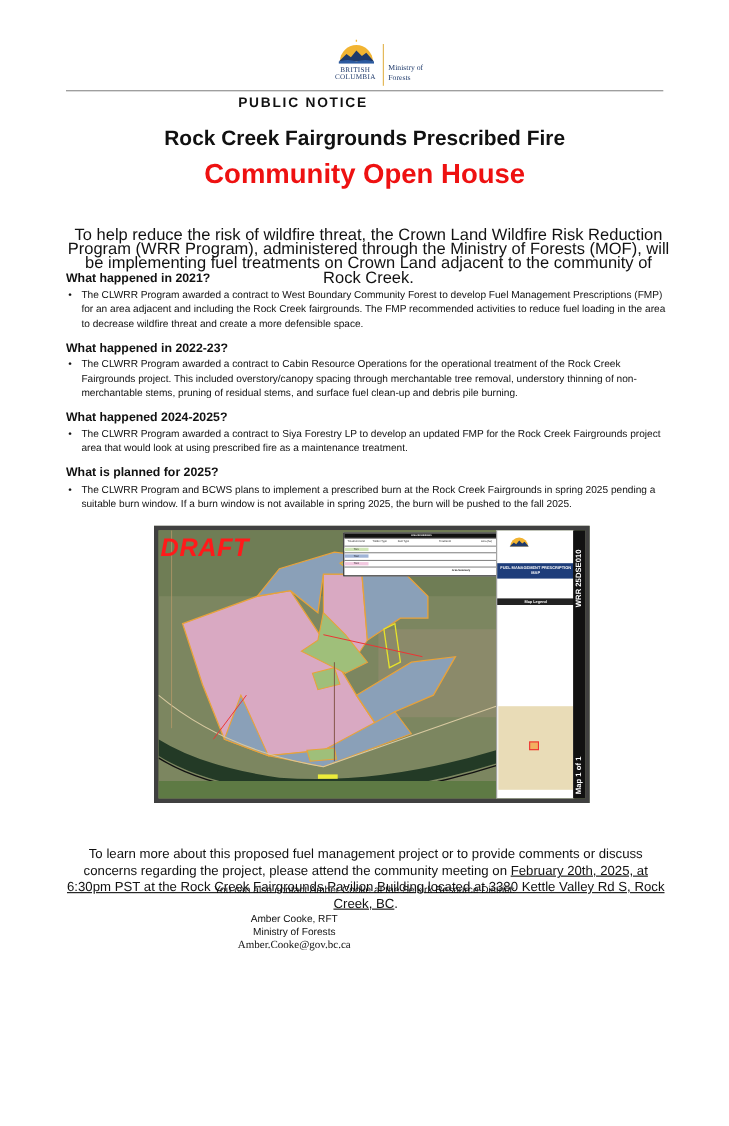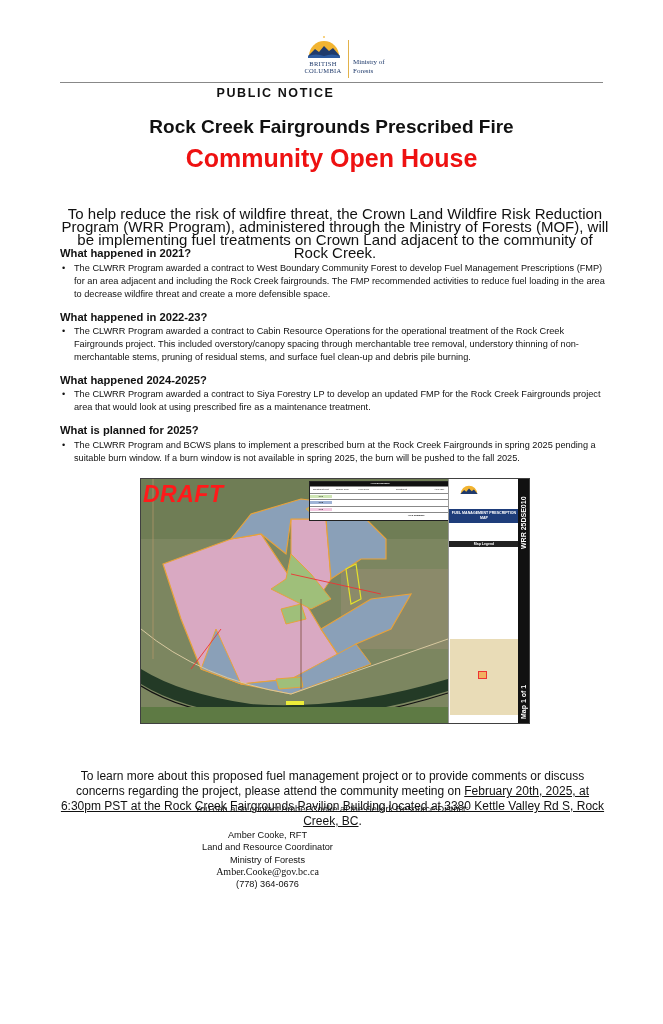--- a/index.html
+++ b/index.html
@@ -21,21 +21,21 @@
                    font-size: 12.5px; letter-spacing: 1.6px; color:#111; }
   .title1 { left:0; width:663px; top:116px; text-align:center; font-weight:bold; font-size:19px; color:#111; }
   .title2 { left:0; width:663px; top:144px; text-align:center; font-weight:bold; font-size:25px; color:#ee1111; }
 
   .para { left:60px; width:550px; font-size:15px; line-height:13px; color:#111;text-align:center; }
   .h { left:60px; font-weight:bold; font-size:11.2px; color:#111; }
   .bullet { left:60px; width:550px; font-size:9.2px; line-height:13px; color:#111; padding-left:14px; box-sizing:border-box; }
   .bullet .dot { position:absolute; left:2px; top:0; }
 
   
-  .map { left:140px; top:478px; width:388px; height:244px; background:#6d7a52; overflow:hidden; border:1px solid #404040; }
+  .map { left:140px; top:478px; width:388px; height:244px; background:#6d7a52; overflow:hidden; border:4px solid #404040; }
   .map svg { position:absolute; left:0; top:0; }
   .draft { position:absolute; left:2px; top:2px; font-weight:bold; font-style:italic; color:#ff1a1a;
            font-size:23px; letter-spacing:0.5px; }
   .map-table { position:absolute; left:168px; top:2px; width:140px; height:38px; background:#fff; border:1px solid #222;
                font-size:2.4px; line-height:3px; }
   .mt-head { background:#111; color:#fff; text-align:center; font-weight:bold; height:4px; }
   .mt-row { display:flex; border-top:1px solid #888; height:5.5px; align-items:center; }
   .mt-row span { flex:1; text-align:center; overflow:hidden; white-space:nowrap; }
   .panel { position:absolute; left:307px; top:0; width:70px; height:244px; background:#fff; border-left:1px solid #999; }
   .panel-blue { position:absolute; left:0; top:30px; width:70px; height:14px; background:#1e3d7a; color:#fff;
@@ -193,17 +193,15 @@
   </div>
 </div>
 
 <div class="abs cta">
   <span>To learn more about this proposed fuel management project or to provide comments or discuss concerns regarding the project, please attend the community meeting on </span><u>February 20th, 2025, at 6:30pm PST at the Rock Creek Fairgrounds Pavilion Building located at 3380 Kettle Valley Rd S, Rock Creek, BC</u><span>.</span>
 </div>
 
 <div class="abs contact-intro">You can also contact Amber Cooke at the Selkirk Resource District:</div>
 <div class="abs contact">
   <div>Amber Cooke, RFT</div>
-  <div>Land and Resource Coordinator</div>
   <div>Ministry of Forests</div>
   <div class="email">Amber.Cooke@gov.bc.ca</div>
-  <div>(778) 364-0676</div>
 </div>
 
 </body></html>

